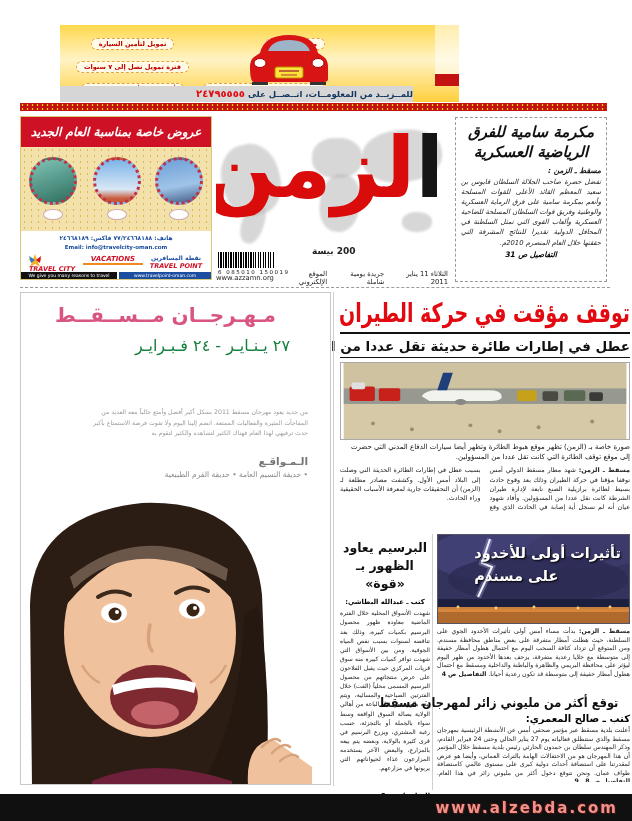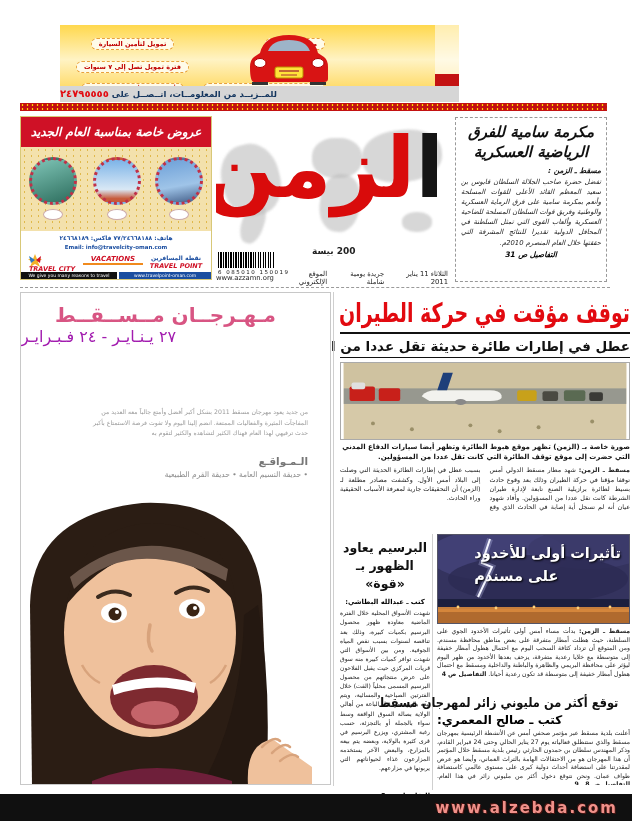--- a/index.html
+++ b/index.html
@@ -22,22 +22,22 @@
   .bm-badge{ background:#ffe33a; border:1px solid #d8b500; border-radius:4px; width:44px; height:14px;
              color:#c31212; font-size:7px; font-weight:bold; text-align:center; line-height:13px; font-style:italic; }
   .ba-right{ position:absolute; left:0; top:0; width:399px; height:77px;
              background:linear-gradient(180deg,#ffd84d 0%,#fff3c4 45%,#ffcf3d 100%); }
   .pill { background:#fffbe8; border:1px dashed #e8a23c; border-radius:9px; color:#c00000;
           font-size:6.5px; font-weight:bold; padding:1px 7px; margin-bottom:3.5px; white-space:nowrap;
           display:inline-block; }
   .pills-r { position:absolute; right:134px; top:6px; text-align:right; direction:rtl;}
   .pills-l { position:absolute; left:16px; top:6px; text-align:center; direction:rtl;}
   #car { position:absolute; left:186px; top:2px; }
-  .ba-gray { position:absolute; left:0; bottom:0; width:399px; height:16px; background:#d6d6d6;
-             text-align:left; line-height:16px; font-size:8.5px; color:#13355e; font-weight:bold; direction:rtl;}
+  .ba-gray { position:absolute; left:0; bottom:0; width:353px; height:16px; background:#d6d6d6;
+             text-align:right; line-height:16px; font-size:8.5px; color:#13355e; font-weight:bold; direction:rtl;}
   .ba-gray b { color:#e20a10; font-size:10px; letter-spacing:1px; }
   .ba-edge { position:absolute; right:0; top:0; width:24px; height:61px; background:rgba(255,255,255,.55); }
   .ba-edge-red { position:absolute; right:0; bottom:0; width:24px; height:12px; background:#c31212; }
   #dots-strip { left:20px; top:103px; width:587px; height:8px; background:#c31212;
         background-image:radial-gradient(#ffd700 1px, transparent 1.2px); background-size:5px 4px; }
 
   
   #travel-ad { left:20px; top:116px; width:192px; height:164px; border:1px solid #d8c878; }
   .ta-head { height:30px; background:#cf1126; color:#fff; font-size:12px; font-weight:bold;
              font-style:italic; text-align:center; line-height:30px; }
@@ -79,33 +79,33 @@
   #divider { left:20px; top:287px; width:590px; border-top:1px dashed #9a9a9a; height:0; }
 
   
   #main-story { left:340px; top:291px; width:290px; direction:rtl; }
   .ms-head { color:#e20a10; font-weight:bold; font-size:19px; white-space:nowrap; text-align:center;
              transform:scaleY(1.4); transform-origin:center; margin-top:10px; letter-spacing:-.5px;}
   .ms-rule { border-top:2px solid #111; margin:9px 0 0; }
   .ms-sub  { font-weight:bold; font-size:13.5px; color:#111; text-align:center; white-space:nowrap;
              padding:4px 0 3px; letter-spacing:-.3px;}
   #airport-photo { width:290px; height:78px; display:block; border:1px solid #aaa; }
-  .caption { font-size:7px; font-weight:bold; color:#111; text-align:right; line-height:1.45;
+  .caption { font-size:7px; font-weight:normal; color:#111; text-align:right; line-height:1.45;
              margin-top:2px; }
   .ms-cols { margin-top:4px; column-count:2; column-gap:9px; font-size:6.4px; color:#222;
              text-align:justify; line-height:1.45; height:52px; overflow:hidden; }
 
   
   #festival-ad { left:20px; top:292px; width:311px; height:493px; border:1px solid #c8c8c8;
                  background:#fff; overflow:hidden; }
   .fa-title { margin-top:10px; text-align:center; padding-right:20px; color:#d85583; font-size:20px;
               font-weight:bold; }
   .fa-slogan{ text-align:center; padding-right:40px; color:#d23d76; font-size:28px; font-weight:bold;
               margin-top:4px;}
-  .fa-dates { text-align:left; padding-right:40px; color:#a21caf; font-size:16px; }
+  .fa-dates { text-align:right; padding-right:40px; color:#15803d; font-size:16px; margin-top:9px; }
   .fa-para  { position:absolute; right:22px; top:114px; width:218px; font-size:6.2px; color:#9a9a9a;
               text-align:right; line-height:1.7; }
   .fa-venues-t { position:absolute; right:22px; top:162px; font-size:10.5px; font-weight:bold; color:#777; }
   .fa-venues { position:absolute; right:22px; top:177px; font-size:7.5px; color:#8a8a8a; }
   .fa-logos { position:absolute; right:18px; top:196px; display:flex; direction:ltr; align-items:center; gap:7px; }
   .fa-sep { width:1px; height:40px; background:#e9a9c0; }
   .muni { text-align:center; color:#222; font-size:8px; font-weight:bold; line-height:1.2; }
   .muni small { font-size:4px; color:#666; display:block; font-weight:normal; letter-spacing:.4px;}
   .globe { width:30px; height:30px; border-radius:50%;
            background:radial-gradient(circle at 35% 35%, #dff0fa 0%, #7db4d8 45%, #2e6ea0 100%);
@@ -125,21 +125,21 @@
 
   
   #storm { left:437px; top:534px; width:193px; direction:rtl; }
   #storm-photo { position:relative; width:193px; height:90px; overflow:hidden; border:1px solid #556; }
   .storm-head { position:absolute; top:7px; right:8px; color:#fff; font-weight:bold; font-size:14.5px;
                 line-height:1.6; text-align:left; text-shadow:1px 1px 2px #000; }
   .storm-body { margin-top:3px; font-size:6.2px; color:#222; text-align:justify; line-height:1.38;
                 height:62px; overflow:hidden; }
   .fn-head { margin-top:6px; font-size:13px; font-weight:bold; color:#111; white-space:nowrap;
              text-align:center; transform:scaleX(.88); transform-origin:center; }
-  .fn-by { font-size:12px; font-weight:bold; text-align:left; margin:3px 0 2px; }
+  .fn-by { font-size:10px; font-weight:bold; text-align:right; margin:3px 0 2px; }
   .fn-body { font-size:6.2px; color:#222; text-align:justify; line-height:1.38; height:56px; overflow:hidden;}
 
   
   #bottom-banner { left:0; top:794px; width:632px; height:27px; background:#101010; display:flex;
         align-items:center; justify-content:space-between; padding:0 14px; direction:rtl; }
   .bb-text { color:#aecbe8; font-size:12.5px; font-weight:bold; text-shadow:1px 1px 0 #05223f; }
   .bb-quote{ color:#fff; text-shadow:1px 1px 0 #a33; }
   .bb-url { color:#f0918a; font-size:15px; font-weight:bold; letter-spacing:2px; direction:ltr;
             text-shadow:1px 1px 0 #4a1512, -1px -1px 0 #4a1512; }
 </style>

